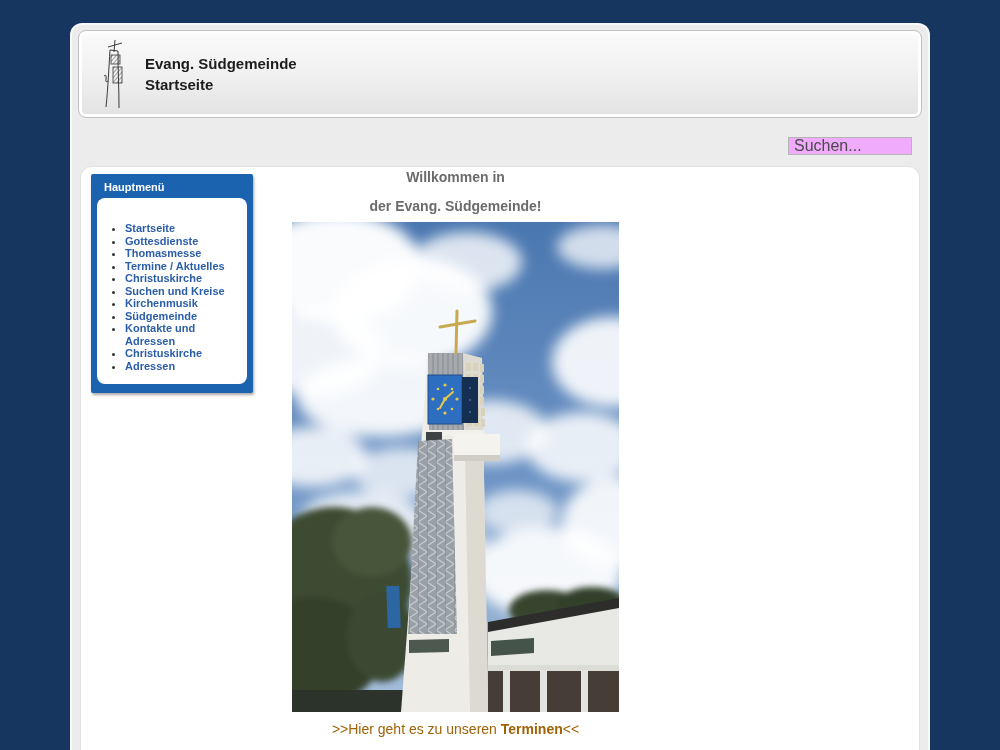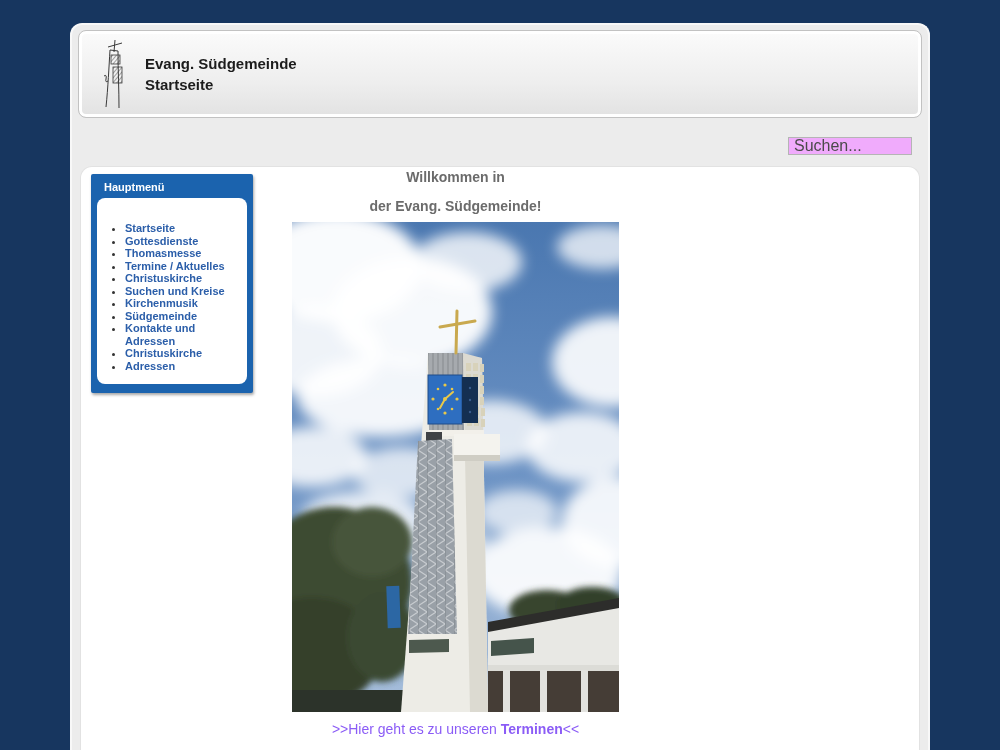--- a/index.html
+++ b/index.html
@@ -114,21 +114,21 @@
   .photo-frame {
     margin-top: 8px;
     width: 327px; height: 490px;
     overflow: hidden;
   }
   .termine-row {
     margin-top: 9px;
     font-size: 14px;
     color: #2a5cb8;
   }
-  .termine-row a { color: #8b5cf6; text-decoration: none; }
+  .termine-row a { color: #a16207; text-decoration: none; }
   .termine-row .b { font-weight: bold; }
 </style>
 </head>
 <body>
 
 <div class="site-wrap">
 
   <div class="site-header">
     <div class="logo-box">
       <svg width="42" height="72" viewBox="0 0 42 72">

